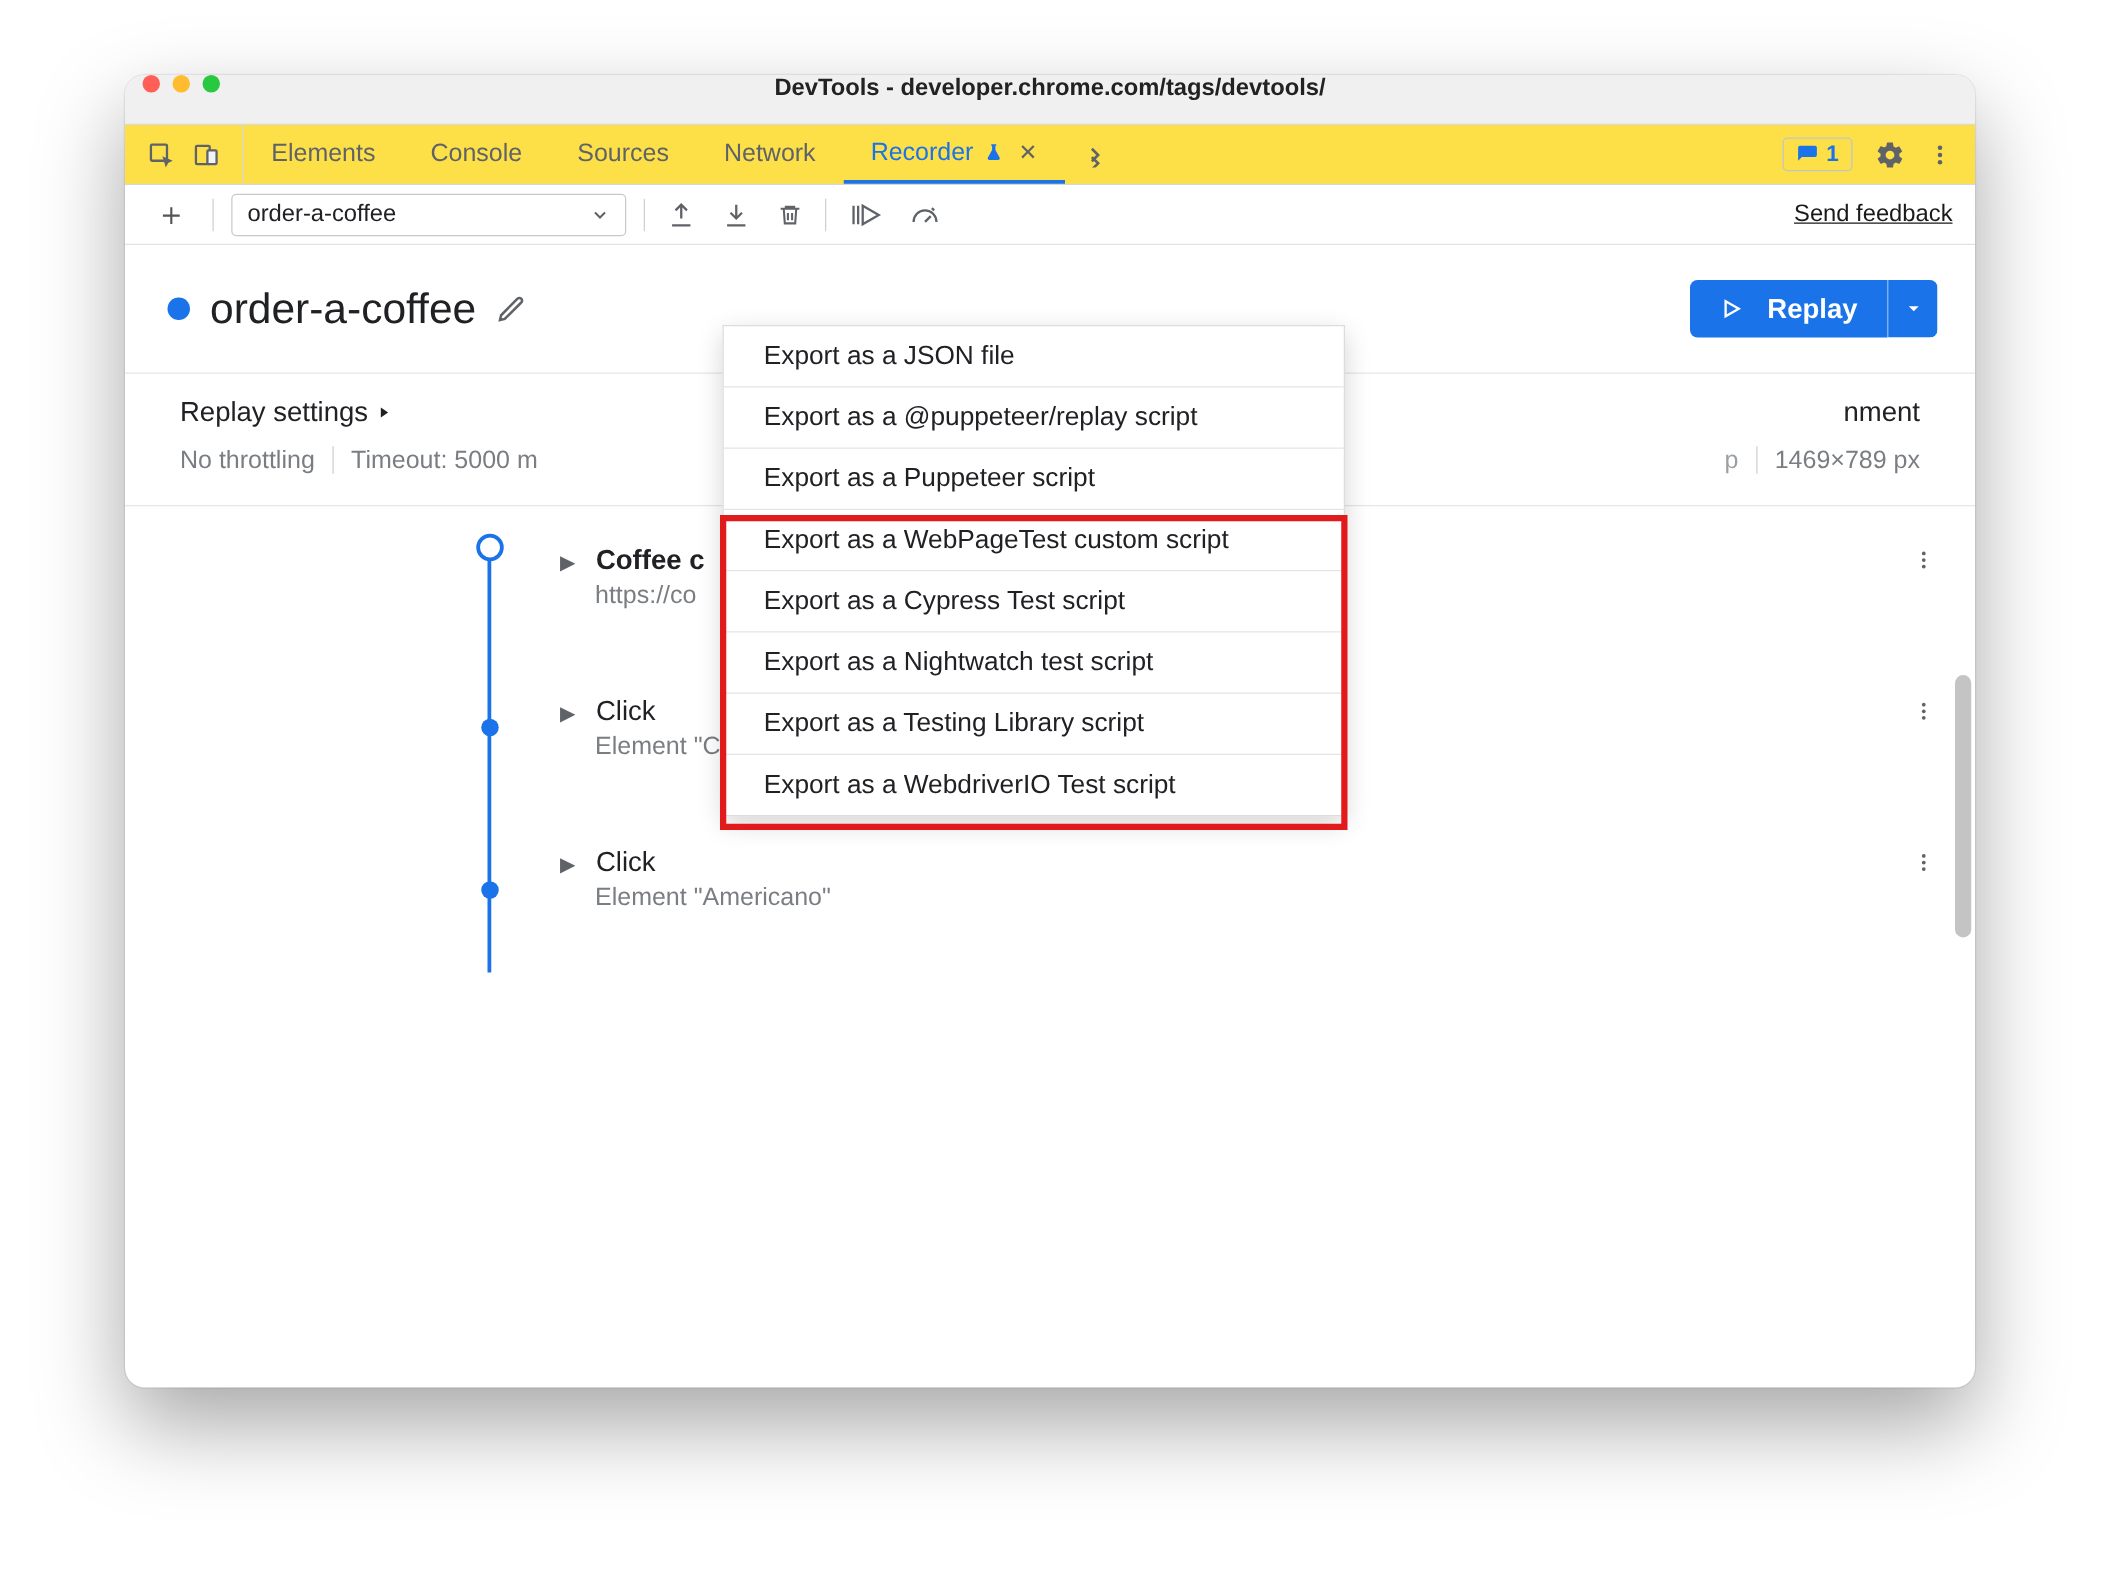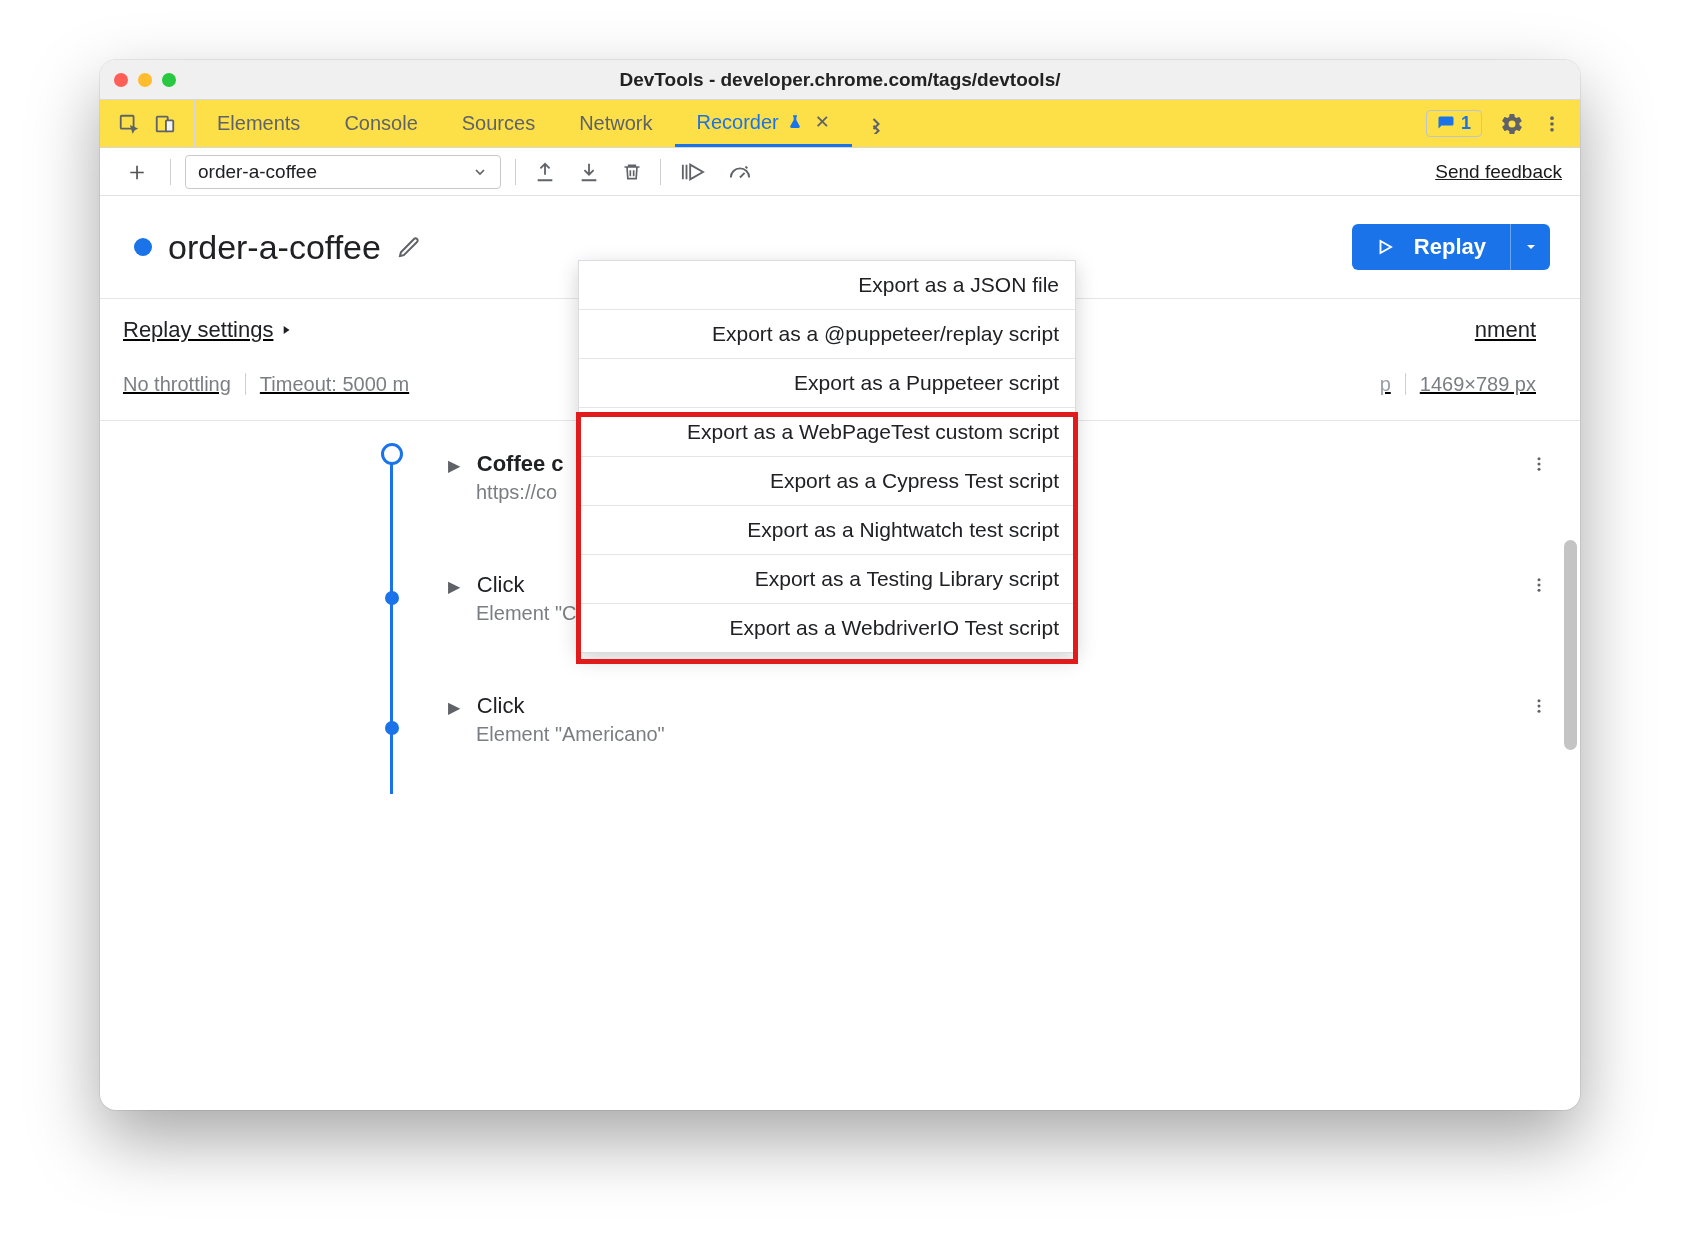--- a/index.html
+++ b/index.html
@@ -7,21 +7,21 @@
   body { background:#fff; }
 
   .stage { width:1692px; height:1258px; position:relative; }
   .window {
     position:absolute; left:100px; top:60px; width:1480px; height:1050px;
     background:#fff; border-radius:16px; overflow:hidden;
     box-shadow: 0 30px 70px rgba(0,0,0,0.35), 0 0 0 1px rgba(0,0,0,0.07);
   }
 
   
-  .titlebar { height:40px; background:#f0f0f0; border-bottom:1px solid #d9d9d9; display:flex; align-items:center; padding:0 14px; position:relative; }
+  .titlebar { height:40px; background:#f0f0f0; border-bottom:1px solid #d9d9d9; display:flex; align-items:flex-start; padding:0 14px; position:relative; }
   .traffic { display:flex; gap:10px; }
   .dot { width:14px; height:14px; border-radius:50%; }
   .dot.red { background:#ff5f57; } .dot.yellow { background:#febc2e; } .dot.green { background:#28c840; }
   .title { position:absolute; left:0; right:0; text-align:center; font-weight:600; font-size:19px; color:#222; pointer-events:none; }
 
   
   .tabstrip { height:48px; border-bottom:1px solid #d6d6d6; display:flex; align-items:stretch; background:#fde047; }
   .tabstrip .leadicons { display:flex; align-items:center; gap:14px; padding:0 18px; border-right:1px solid #d6d6d6; }
   .icn { color:#5f6368; display:inline-flex; }
   .tab { display:flex; align-items:center; padding:0 22px; font-size:20px; color:#5f6368; cursor:pointer; gap:8px; }
@@ -45,21 +45,21 @@
   
   .heading { display:flex; align-items:center; padding:28px 30px 28px 34px; gap:16px; border-bottom:1px solid #e6e6e6; }
   .bluedot { width:18px; height:18px; border-radius:50%; background:#1a73e8; }
   .recname { font-size:34px; color:#202124; }
   .pencil { color:#5f6368; }
   .replaybtn { margin-left:auto; display:flex; align-items:stretch; }
   .replaybtn .main { background:#1a73e8; color:#fff; font-size:22px; font-weight:600; padding:10px 24px; border-radius:6px 0 0 6px; display:flex; align-items:center; gap:20px; }
   .replaybtn .drop { background:#1a73e8; color:#fff; width:40px; display:flex; align-items:center; justify-content:center; border-left:1px solid rgba(255,255,255,0.35); border-radius:0 6px 6px 0; }
 
   
-  .settings { border-bottom:1px solid #e6e6e6; padding:18px 44px 24px 23px; display:flex; flex-direction:column; gap:30px;text-decoration:underline; }
+  .settings { border-bottom:1px solid #e6e6e6; padding:18px 44px 24px 44px; display:flex; flex-direction:column; gap:14px; }
   .settingshdr { display:flex; justify-content:space-between; font-size:22px; color:#202124; }
   .settingshdr .withcaret { display:flex; align-items:center; gap:6px; font-weight:500; }
   .settingsvals { display:flex; font-size:20px; color:#7a7e83; }
   .vsep { width:1px; height:22px; background:#cfcfcf; margin:0 14px; }
   .dim { color:#9aa0a6; }
 
   
   .timeline { position:relative; padding:26px 26px 0 26px; }
   .tl-line { position:absolute; left:290px; top:34px; bottom:0; width:3px; background:#1a73e8; }
   .tl-open { position:absolute; left:281px; top:22px; width:22px; height:22px; border:3px solid #1a73e8; border-radius:50%; background:#fff; }
@@ -67,21 +67,21 @@
   .step { position:relative; margin-left:322px; padding:4px 0 48px 0; }
   .step .caret-r { color:#5f6368; font-size:16px; margin-right:12px; }
   .step .sttitle { font-size:22px; font-weight:600; color:#202124; }
   .step .stsub { font-size:20px; color:#7a7e83; margin-top:4px; margin-left:28px; }
   .step .vmore { position:absolute; right:6px; top:6px; color:#5f6368; }
 
   .scrollthumb { position:absolute; right:3px; top:480px; width:13px; height:210px; background:#c4c4c4; border-radius:7px; }
 
   
   .menu { position:absolute; left:478px; top:200px; width:498px; background:#fff; border:1px solid #dadce0; box-shadow:0 6px 20px rgba(0,0,0,0.18); z-index:10; }
-  .menu .mitem { padding:12px 16px; font-size:21px; color:#202124; border-bottom:1px solid #e5e5e5;text-align:right; }
+  .menu .mitem { padding:12px 32px; font-size:21px; color:#202124; border-bottom:1px solid #e5e5e5; }
   .menu .mitem:last-child { border-bottom:none; }
   .hlbox { position:absolute; left:476px; top:352px; width:502px; height:252px; border:5px solid #e11b1b; z-index:11; pointer-events:none; }
 
   svg { display:block; }
 </style>
 </head>
 <body>
 
 <div class="stage">
   <div class="window">

